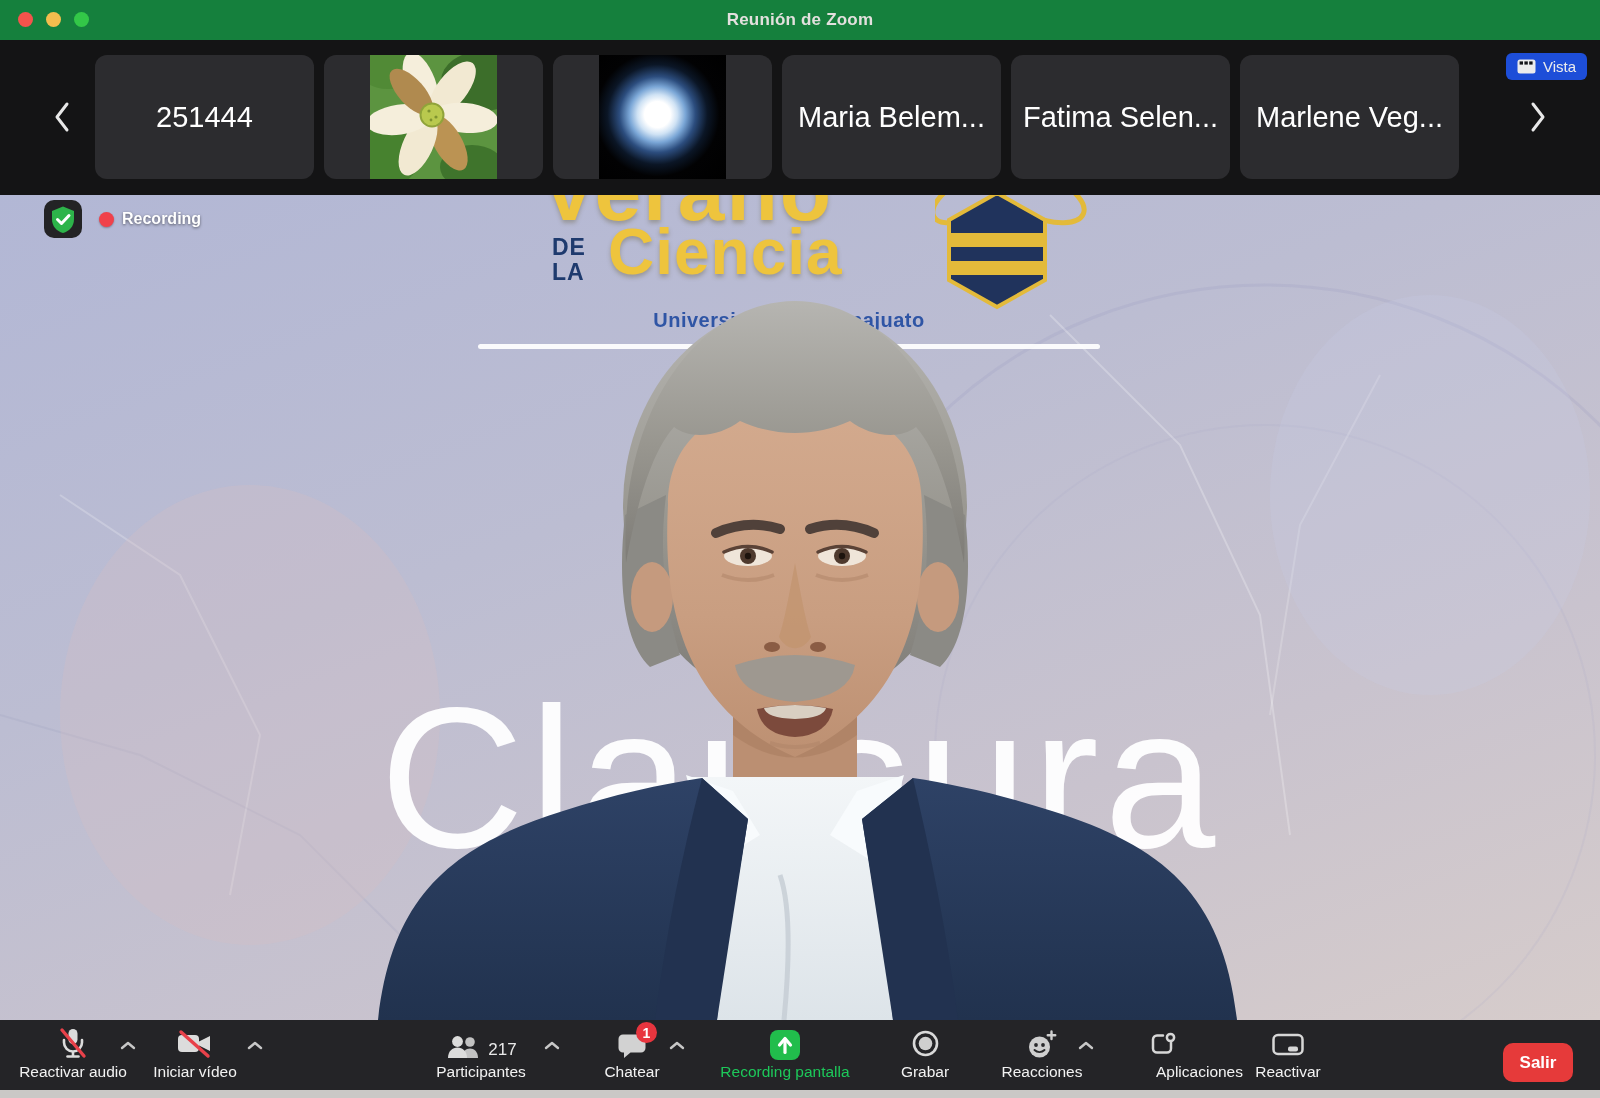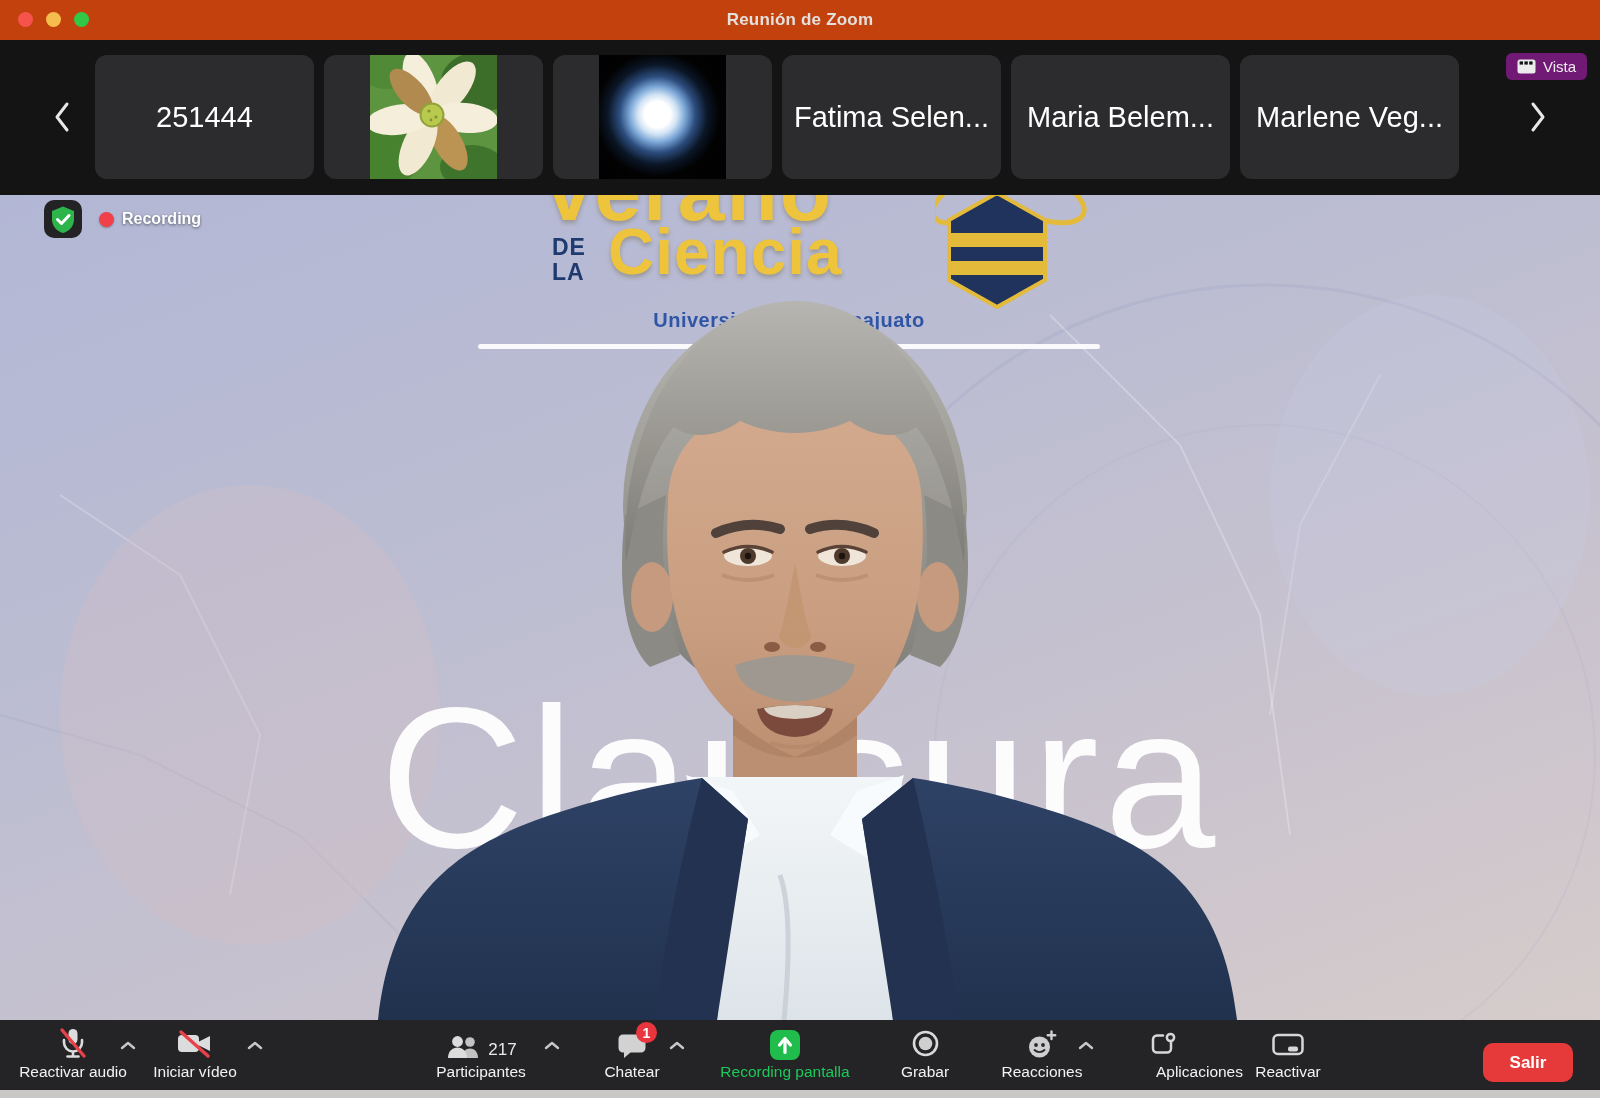--- a/index.html
+++ b/index.html
@@ -1,35 +1,35 @@
 <!DOCTYPE html>
 <html><head>
 <meta charset="utf-8">
 <style>
   html,body{margin:0;padding:0;background:#000;}
   body{font-family:"Liberation Sans",sans-serif;-webkit-font-smoothing:antialiased;}
   .window{position:relative;width:1600px;height:1098px;overflow:hidden;background:#151515;}
 
   
-  .titlebar{position:relative;height:40px;background:#c2410c;display:flex;align-items:center;justify-content:center;}
+  .titlebar{position:relative;height:40px;background:#15803d;display:flex;align-items:center;justify-content:center;}
   .traffic{position:absolute;left:18px;top:12px;display:flex;gap:13px;}
   .tl{width:15px;height:15px;border-radius:50%;}
   .tl.red{background:#f5534c}.tl.yellow{background:#f4bd4e}.tl.green{background:#33c748}
   .win-title{color:#e3e0de;font-size:17px;font-weight:bold;letter-spacing:.2px;}
 
   
   .filmstrip{position:relative;height:155px;background:#141415;}
   .strip-nav{position:absolute;background:none;border:none;padding:0;cursor:pointer;}
   .strip-nav.left{left:52px;top:60px;}
   .strip-nav.right{right:52px;top:60px;}
   .tiles{position:absolute;left:95px;top:15px;display:flex;gap:10px;}
   .tile{width:219px;height:124px;background:#2c2c2f;border-radius:12px;display:flex;align-items:center;justify-content:center;color:#fff;font-size:29px;overflow:hidden;flex:none;}
   .tile .vid{width:127px;height:124px;flex:none;}
   .orb-img{background:radial-gradient(circle at 46% 48%, #ffffff 0, #ffffff 13px, #cfe2f4 20px, #7aa6d6 28px, #2c4d7e 38px, #0b1626 50px, #020203 62px, #000 100%);}
-  .view-btn{position:absolute;top:13px;right:13px;display:flex;align-items:center;gap:7px;background:#701a75;border-radius:6px;padding:5px 11px;color:#ececec;font-size:15px;cursor:pointer;}
+  .view-btn{position:absolute;top:13px;right:13px;display:flex;align-items:center;gap:7px;background:#1d4ed8;border-radius:6px;padding:5px 11px;color:#ececec;font-size:15px;cursor:pointer;}
 
   
   .video-area{position:relative;height:825px;overflow:hidden;
     background:linear-gradient(160deg,#b2b7d5 0%,#bcbdd2 38%,#c9c3ce 70%,#d6cccb 100%);}
   .bg-pattern{position:absolute;left:0;top:0;}
 
   .logo-verano{position:absolute;left:541px;top:-52px;font-size:84px;font-weight:bold;color:#eec43d;letter-spacing:2px;text-shadow:0 3px 4px rgba(95,85,45,.35);}
   .logo-dela{position:absolute;left:552px;top:40px;display:flex;flex-direction:column;line-height:1.1;font-size:23px;font-weight:800;color:#1e3a6e;letter-spacing:1px;}
   .logo-ciencia{position:absolute;left:608px;top:20px;font-size:64px;font-weight:bold;color:#eec43d;letter-spacing:1px;text-shadow:0 3px 4px rgba(95,85,45,.35);}
   .logo-bee{position:absolute;left:935px;top:-30px;}
@@ -48,21 +48,21 @@
   
   .toolbar{position:relative;height:70px;background:#242427;}
   .tb-item{position:absolute;top:7px;width:160px;text-align:center;color:#f2f2f2;cursor:pointer;}
   .tb-icon{position:relative;height:33px;display:flex;align-items:flex-end;justify-content:center;gap:6px;}
   .tb-label{margin-top:3px;font-size:15.5px;white-space:nowrap;}
   .tb-count{font-size:17px;color:#e9e9e9;}
   .tb-caret{position:absolute;top:18px;background:none;border:none;padding:0;cursor:pointer;}
   .chat-badge{position:absolute;top:-5px;left:calc(50% + 4px);min-width:21px;height:21px;border-radius:11px;background:#e8353e;color:#fff;font-size:14px;font-weight:bold;display:flex;align-items:center;justify-content:center;padding:0 4px;box-sizing:border-box;}
   .share-box{width:30px;height:30px;border-radius:8px;background:#21bd4c;display:flex;align-items:center;justify-content:center;}
   .share .tb-label{color:#1dc85a;}
-  .leave-btn{position:absolute;right:27px;top:23px;width:90px;height:39px;background:#e63a3a;border:none;border-radius:10px;color:#fff;font-weight:bold;font-size:17px;font-family:"Liberation Sans",sans-serif;cursor:pointer;}
+  .leave-btn{position:absolute;right:27px;top:23px;width:70px;height:39px;background:#e63a3a;border:none;border-radius:10px;color:#fff;font-weight:bold;font-size:17px;font-family:"Liberation Sans",sans-serif;cursor:pointer;}
 
   .bottom-strip{height:8px;background:#cac8c6;}
 </style>
 </head>
 <body>
 
 <div class="window">
 
   <div class="titlebar">
     <div class="traffic">
@@ -120,24 +120,24 @@
               <circle cx="-1" cy="5" r="1.4" fill="#7f9430"></circle>
           </g>
         </svg>
       </div>
 
       <div class="tile">
         <div class="vid orb-img"></div>
       </div>
 
       <div class="tile">
+        <span>Maria Belem...</span>
+      </div>
+      <div class="tile">
         <span>Fatima Selen...</span>
-      </div>
-      <div class="tile">
-        <span>Maria Belem...</span>
       </div>
       <div class="tile">
         <span>Marlene Veg...</span>
       </div>
     </div>
 
     <button class="strip-nav right">
       <svg width="20" height="34">
           <polyline points="5,4 15,17 5,30" stroke="#e8e8e8" stroke-width="3" fill="none" stroke-linecap="round" stroke-linejoin="round"></polyline>
         </svg>

